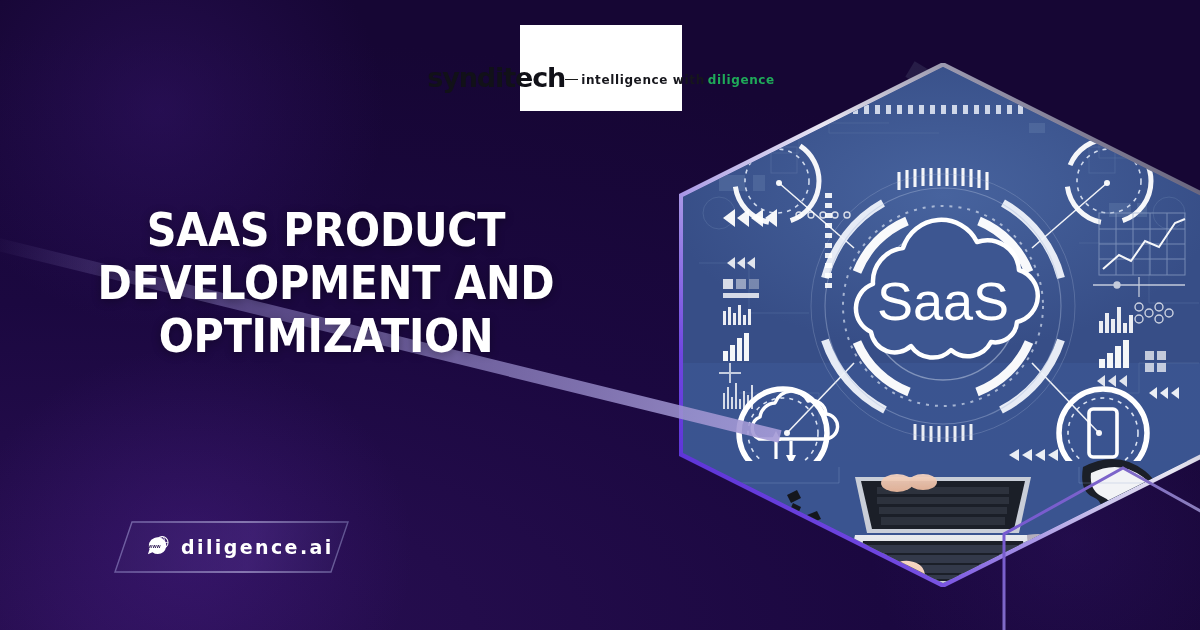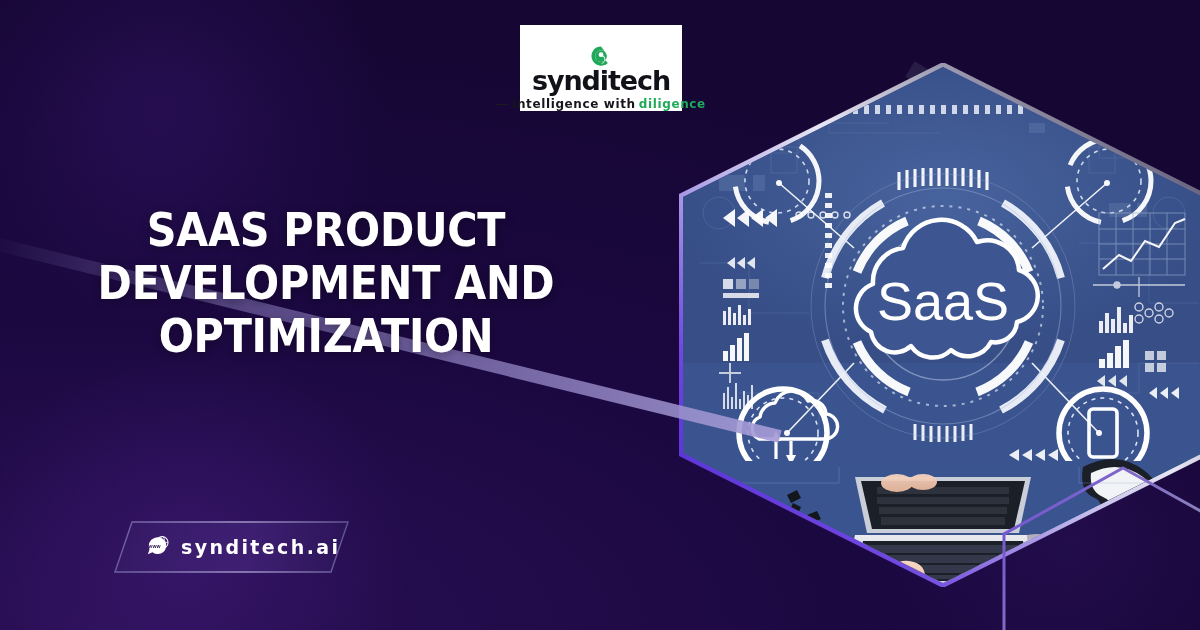--- a/index.html
+++ b/index.html
@@ -63,21 +63,21 @@
     width:250px; height:276px;
     pointer-events:none;
   }
   .deco-hex svg { display:block; width:100%; height:100%; }
 
   
   #logo-card {
     position:absolute; left:520px; top:25px;
     width:162px; height:86px;
     background:#ffffff;
-    display:flex; flex-direction:column;
+    display:flex; flex-direction:row;
     align-items:center; justify-content:center;
     padding-top:20px;
   }
   .logo-mark { width:34px; height:34px; display:block; margin-bottom:1px; }
   .logo-word {
     font-family:"DejaVu Sans", sans-serif;
     font-weight:700;
     font-size:27px;
     letter-spacing:-1.1px;
     color:#111118;
@@ -600,21 +600,21 @@
   </div>
 
   <div id="url-badge">
     <svg class="badge-icon" viewBox="0 0 40 40" xmlns="http://www.w3.org/2000/svg">
       <circle cx="28" cy="13" r="9" fill="none" stroke="#ffffff" stroke-width="1.6"></circle>
       <ellipse cx="28" cy="13" rx="4" ry="9" fill="none" stroke="#ffffff" stroke-width="1.2"></ellipse>
       <line x1="19" y1="13" x2="37" y2="13" stroke="#ffffff" stroke-width="1.2"></line>
       <path d="M16 6 a13 13 0 1 1 -3 22 l-7 3 l2.4 -7 A13 13 0 0 1 16 6 Z" fill="#ffffff"></path>
       <text x="16" y="22" text-anchor="middle" font-family="Liberation Sans, sans-serif" font-weight="700" font-size="8" fill="#2a1550">www</text>
     </svg>
-    <span class="badge-text">synditech.ai</span>
+    <span class="badge-text">diligence.ai</span>
   </div>
   <div id="url-badge-frame">
     <svg viewBox="0 0 235 52" preserveAspectRatio="none" xmlns="http://www.w3.org/2000/svg">
       <defs>
         <linearGradient id="bframe" x1="0" y1="0" x2="1" y2="0">
           <stop offset="0%" stop-color="#6b5a9e"></stop>
           <stop offset="55%" stop-color="#9d93c4"></stop>
           <stop offset="100%" stop-color="#5f5290"></stop>
         </linearGradient>
       </defs>

